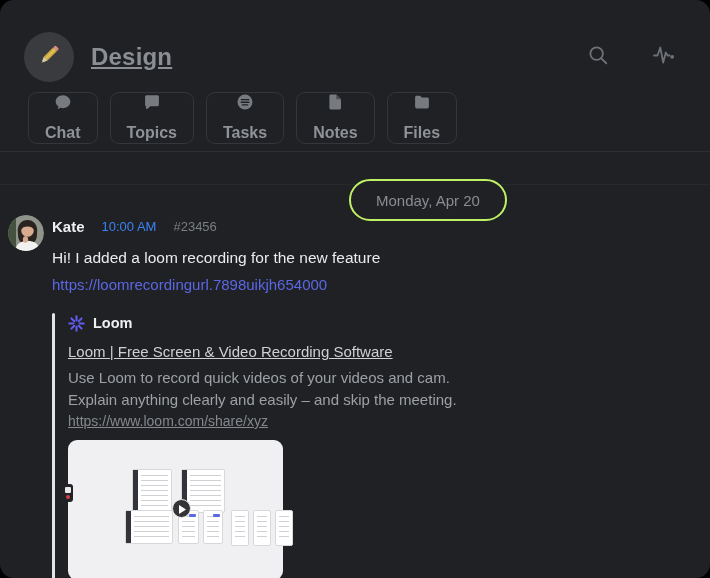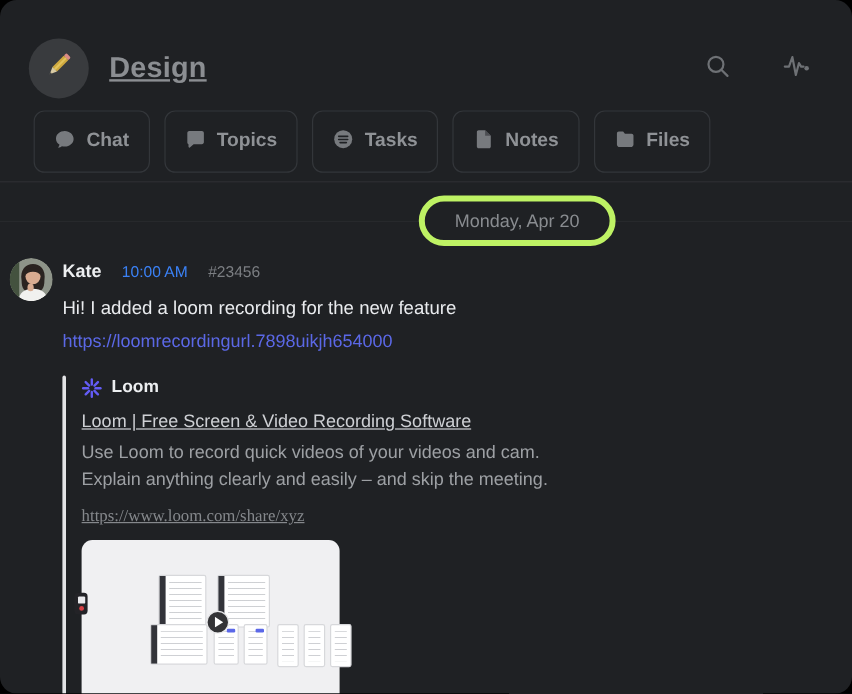--- a/index.html
+++ b/index.html
@@ -20,29 +20,30 @@
   .header-actions { margin-left:auto; display:flex; align-items:center; gap:38px; }
   .icon-btn { background:none; border:none; cursor:pointer; display:flex; padding:2px; }
 
   
   .tabs { display:flex; gap:12px; padding:4px 28px 0; height:64px; border-bottom:1px solid #2d2f32; }
   .tab {
     display:flex; align-items:center; gap:9px; height:52px; padding:0 16px;
     background:transparent; border:1px solid #33363a; border-radius:9px;
     color:#8f9296; font-size:16px; font-weight:600; cursor:pointer;
     font-family:"Liberation Sans", sans-serif;
+    flex-direction:column;
   }
 
   
   .date-row { position:relative; height:42px; margin-top:11px; }
   .date-row::before { content:""; position:absolute; left:0; right:0; top:21px; border-top:1px solid #27292c; }
   .date-pill {
-    position:absolute; left:349px; top:0; height:42px; padding:0 25px;
+    position:absolute; left:349px; top:16px; height:42px; padding:0 25px;
     display:flex; align-items:center; background:#1f2124;
-    border:5px solid #bef264; border-radius:21px;
+    border:2px solid #bef264; border-radius:21px;
     color:#898c90; font-size:15px;
   }
 
   
   .message { display:flex; margin-top:10px; padding-left:8px; }
   .msg-avatar { width:36px; height:36px; border-radius:50%; overflow:hidden; flex:0 0 auto; }
   .msg-col { margin-left:8px; }
   .msg-head { display:flex; align-items:center; gap:17px; padding-top:3px; line-height:18px; }
   .msg-author { font-size:15px; font-weight:700; color:#edeff1; }
   .msg-meta { font-size:13px; color:#3b82f6; }
@@ -54,22 +55,22 @@
   
   .preview { position:relative; margin-top:16px; padding:4px 0 0 16px; width:460px; }
   .preview::before { content:""; position:absolute; left:0; top:2px; bottom:0; width:3px;
     background:#e2e3e5; border-radius:2px; }
   .prov-row { display:flex; gap:8px; height:20px; }
   .prov-name { font-size:14.5px; font-weight:700; color:#edeff1; }
   .prev-title { display:inline-block; margin-top:8px; font-size:15px; line-height:18px;
     color:#ced0d4; text-decoration:underline; cursor:pointer; }
   .prev-desc { margin-top:6px; }
   .prev-desc div { font-size:15px; line-height:22px; color:#9da0a4; white-space:nowrap; }
-  .prev-url { display:inline-block; margin-top:11px; font-size:14px; line-height:18px;
-    color:#85888c; text-decoration:underline; cursor:pointer;font-family:Liberation Serif, serif; }
+  .prev-url { display:inline-block; margin-top:1px; font-size:14px; line-height:18px;
+    color:#85888c; text-decoration:underline; cursor:pointer; }
 
   
   .thumb { position:relative; margin-top:10px; width:215px; height:140px;
     background:#f0f0f2; border-radius:9px; cursor:pointer; }
   .win, .tile { position:absolute; background:#fff; border:1px solid #d7d8db; border-radius:2px; }
   .side { position:absolute; left:0; top:0; bottom:0; width:5px; background:#33343a; }
   .lines { position:absolute; left:8px; right:3px; top:5px; bottom:4px;
     background:repeating-linear-gradient(to bottom, #c6c8cc 0 1px, transparent 1px 5px); opacity:.85; }
   .tile .lines { left:3px; }
   .tile.chip::after { content:""; position:absolute; top:3px; right:2px; width:7px; height:3px;

